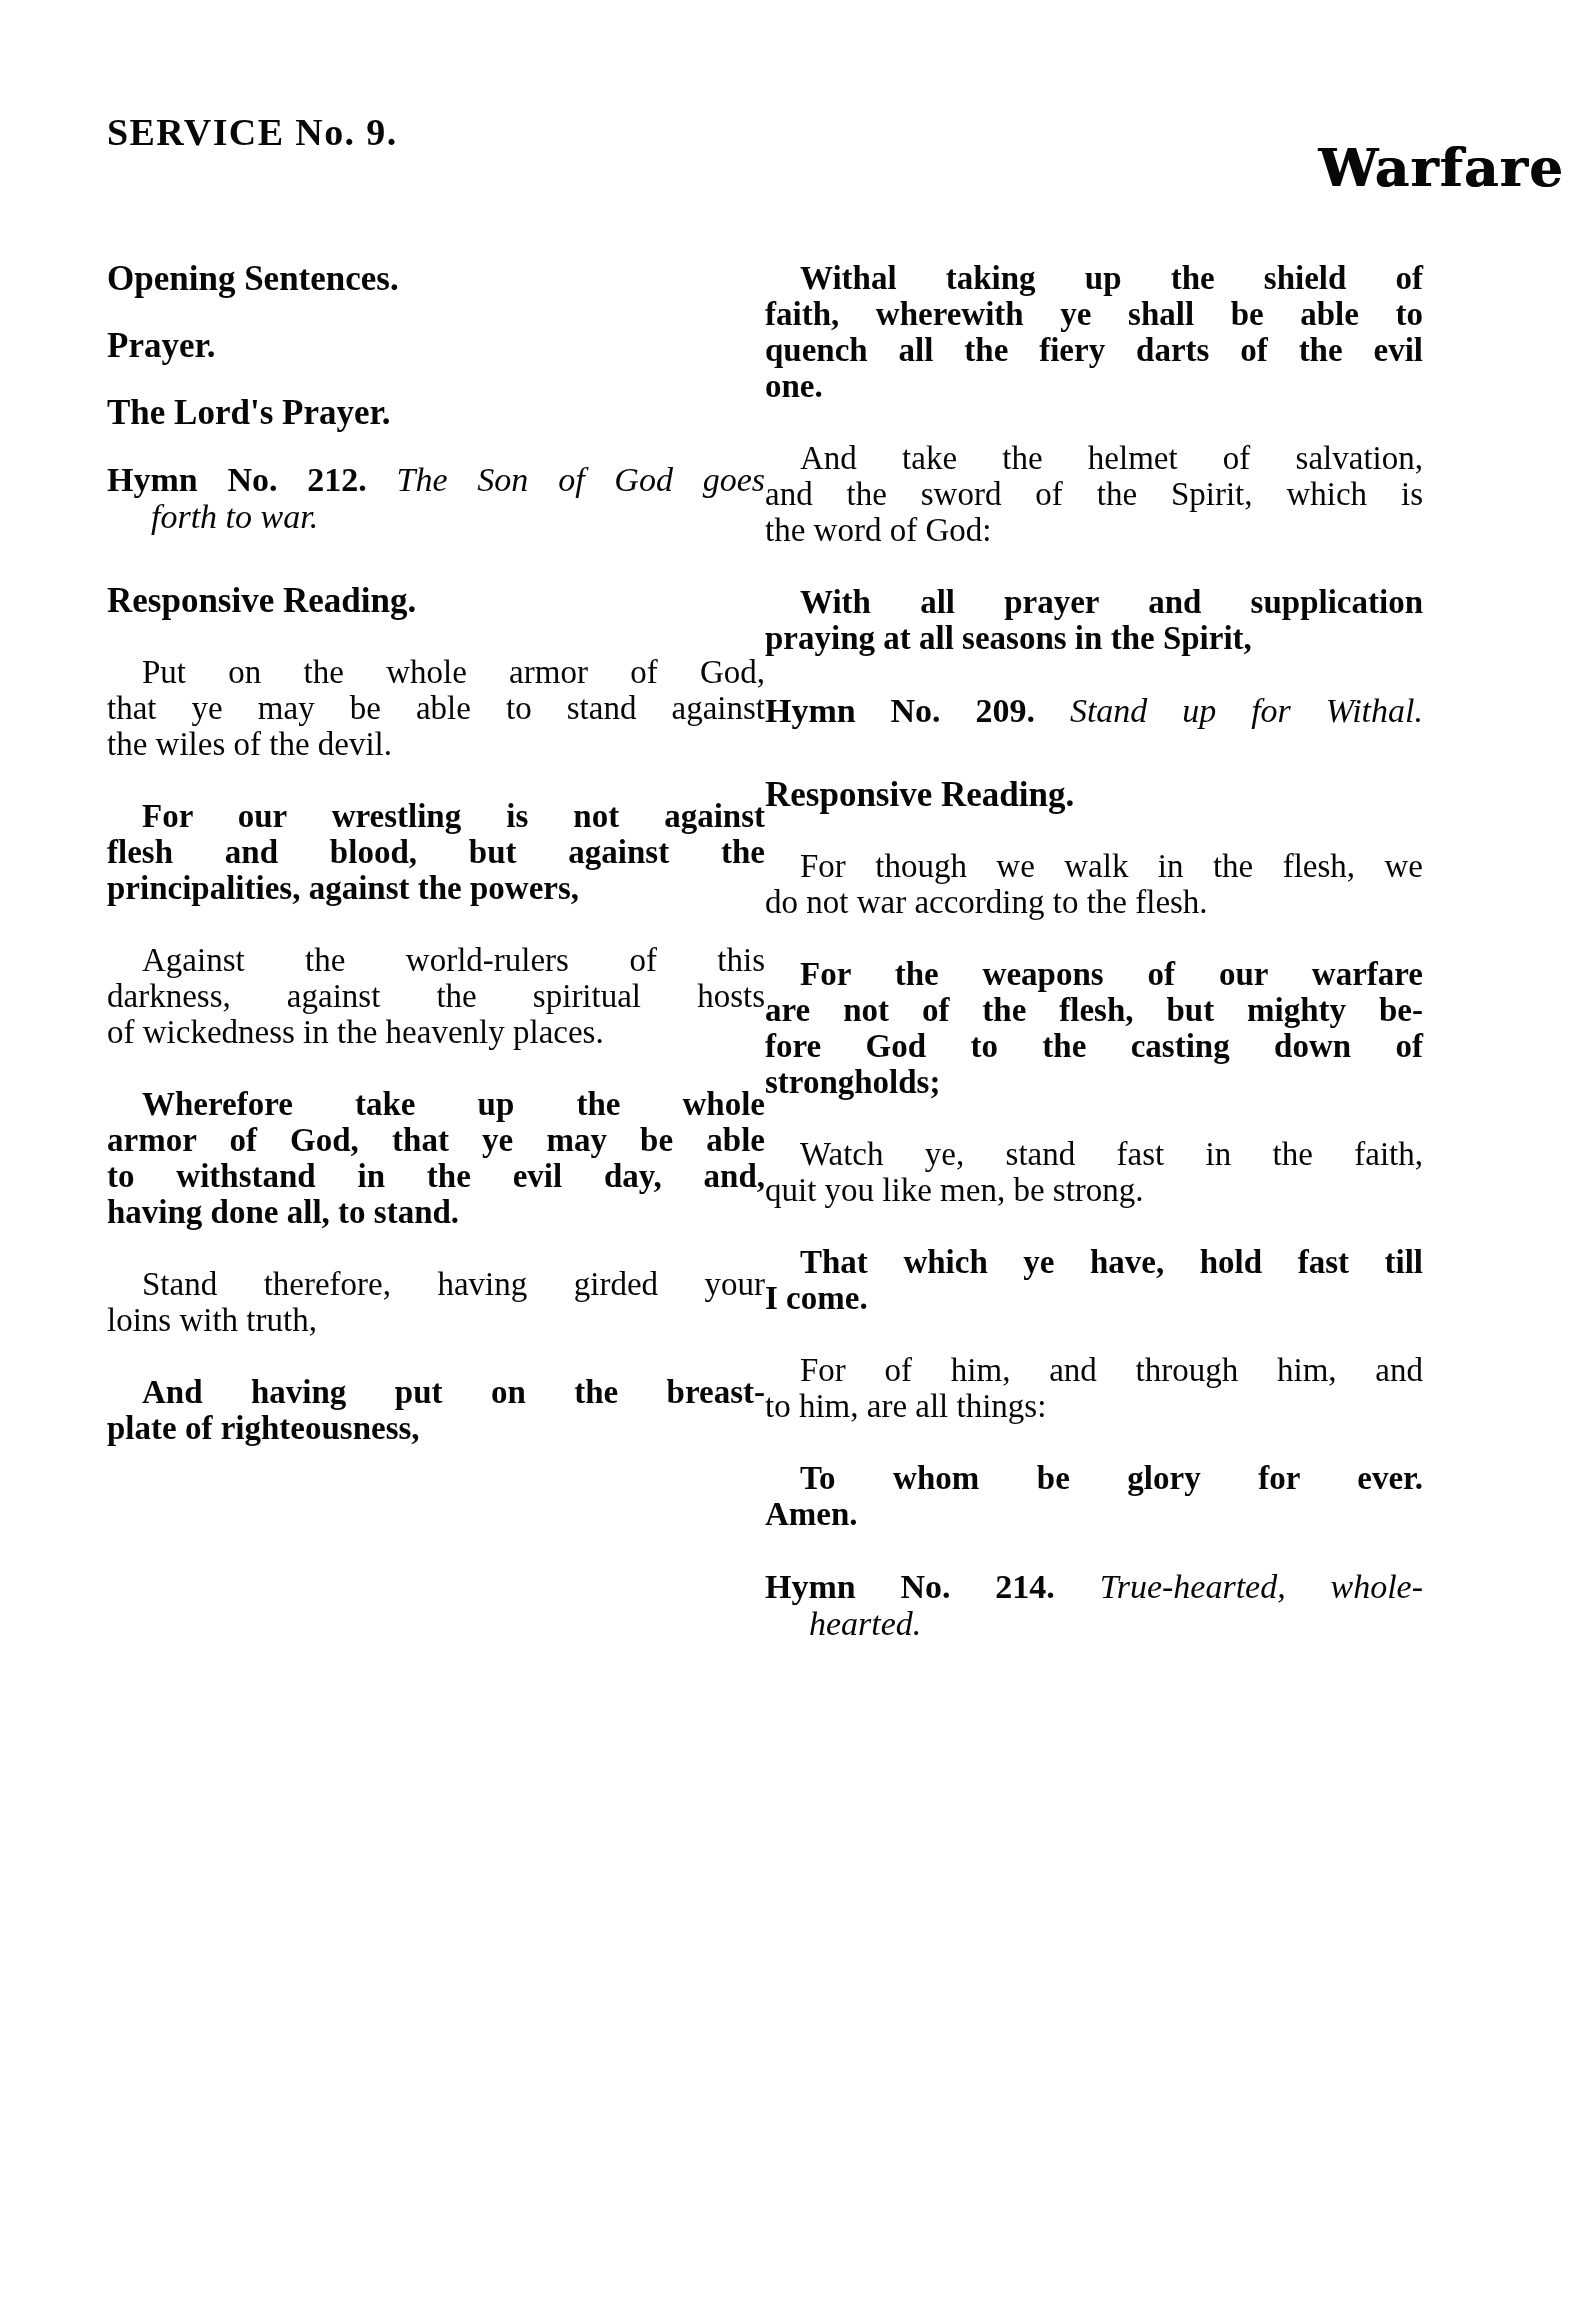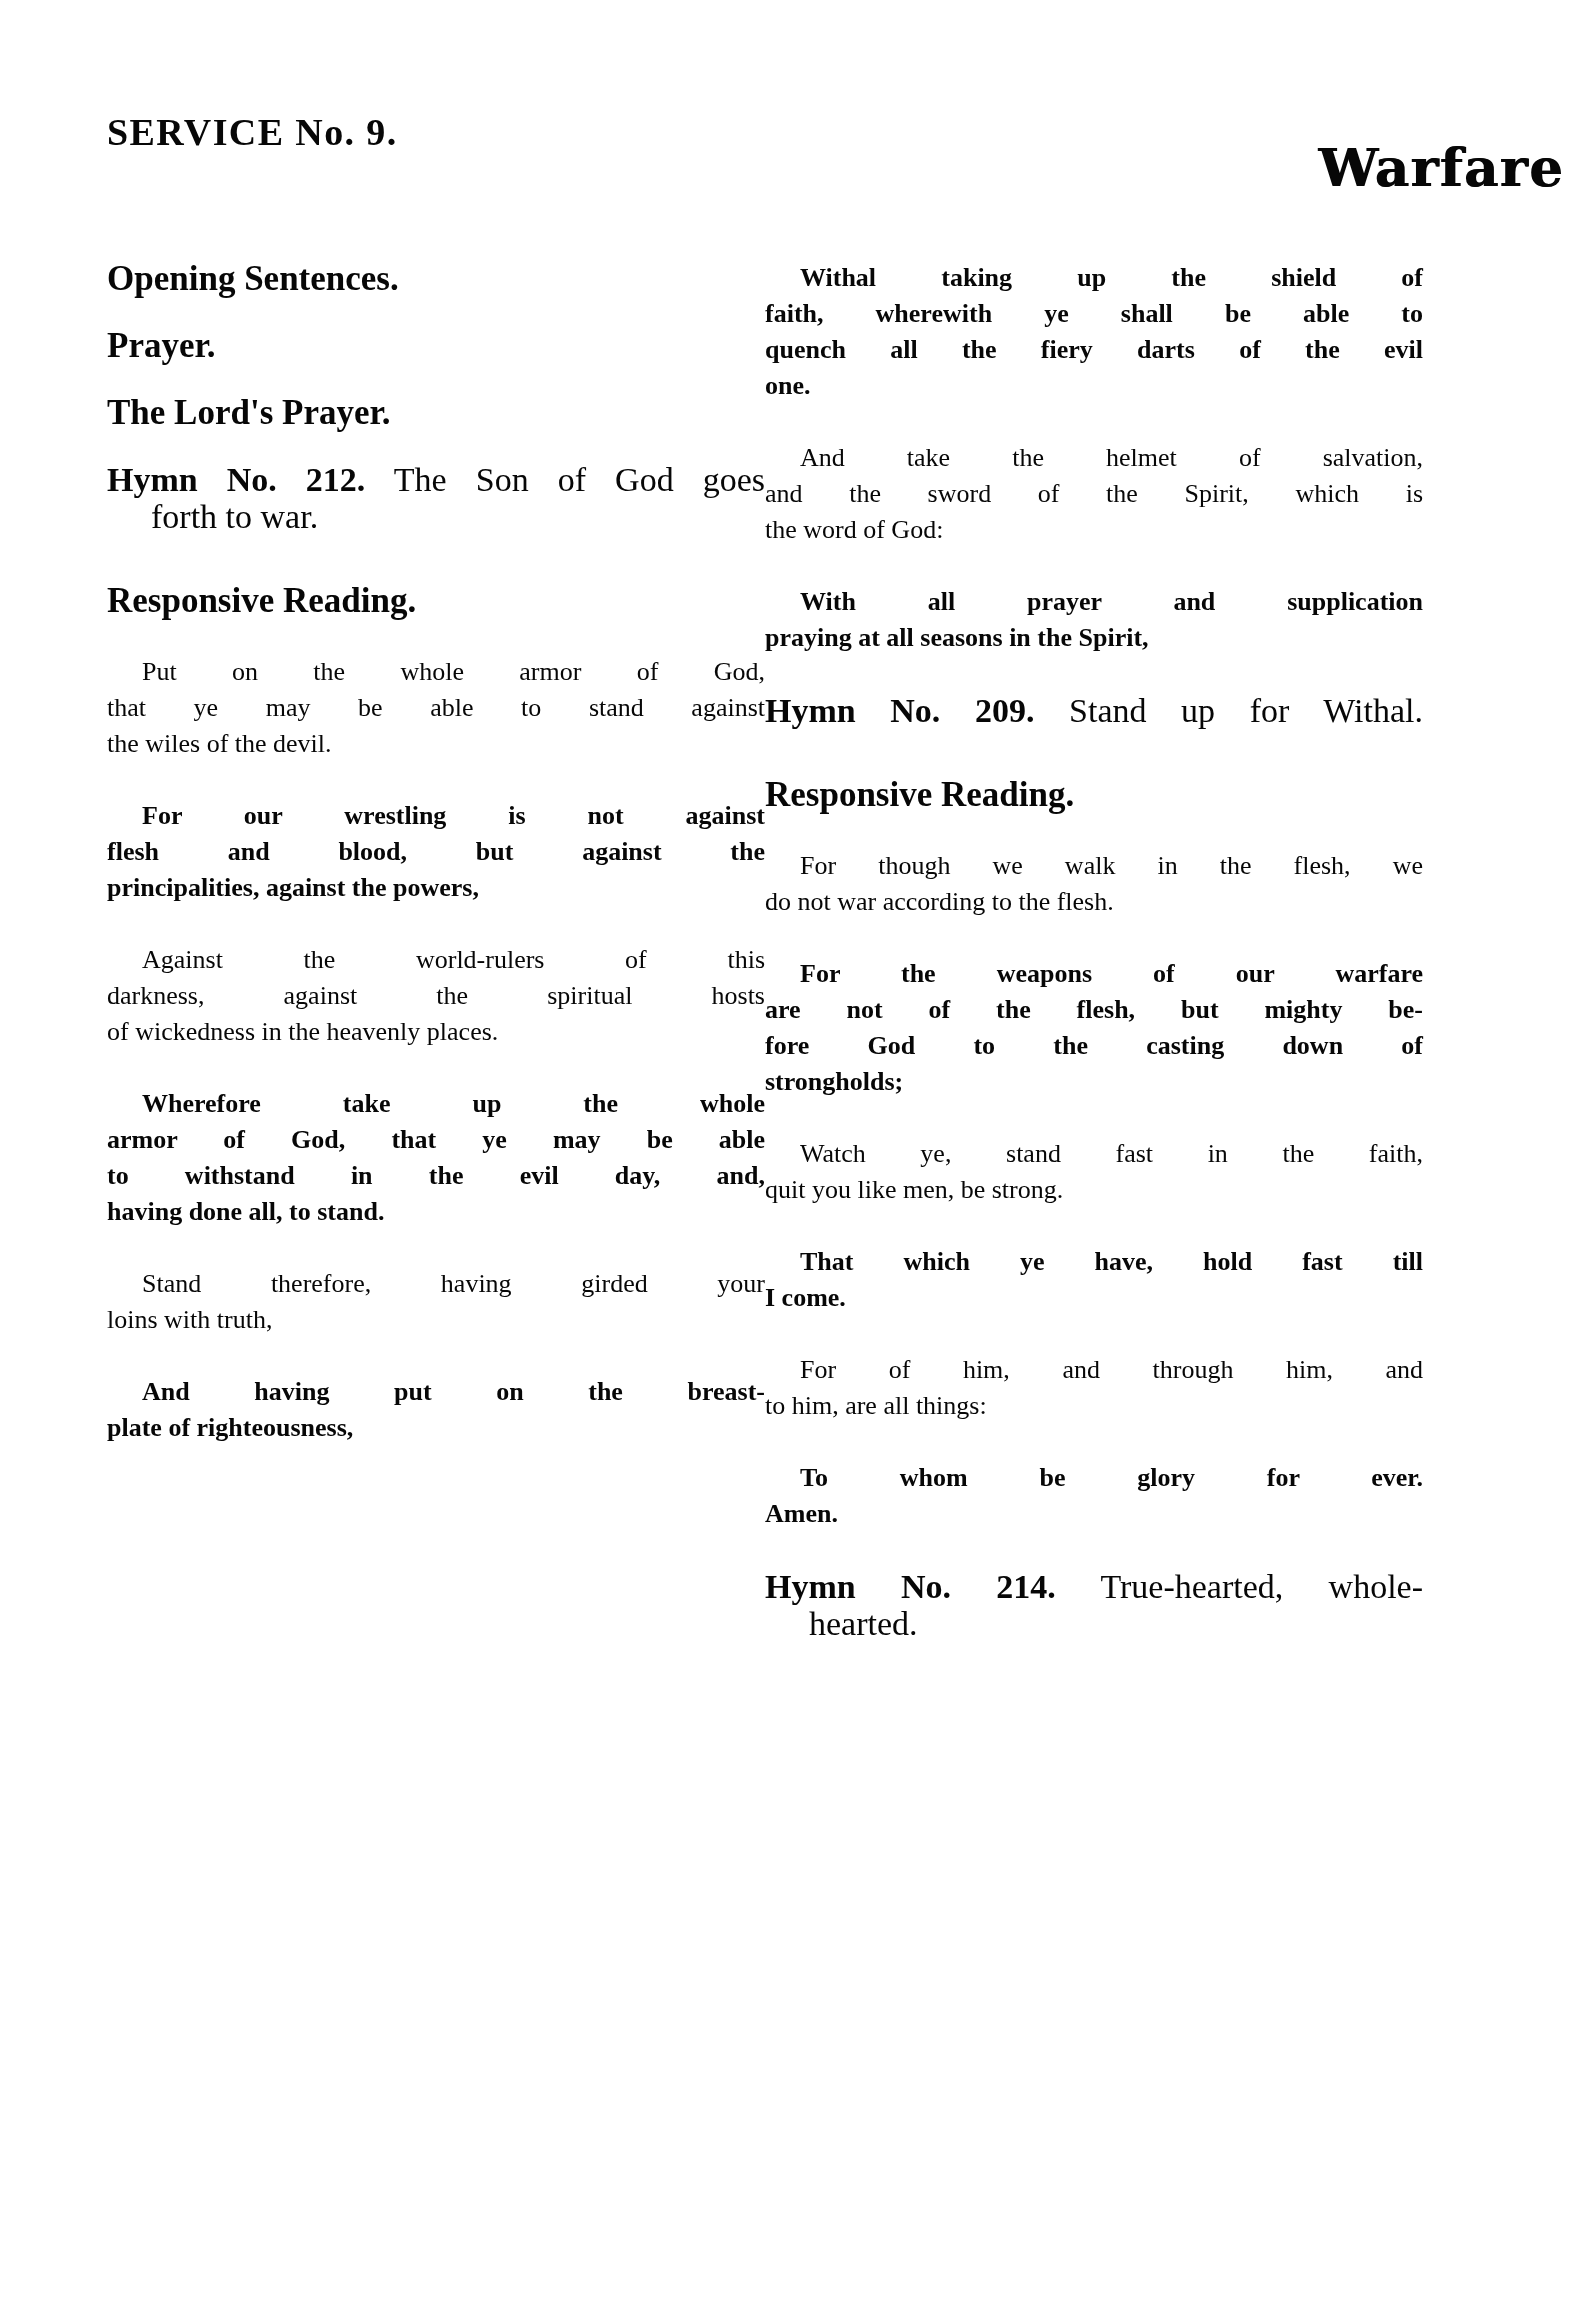--- a/index.html
+++ b/index.html
@@ -49,23 +49,23 @@
     line-height: 37px;
     margin-bottom: 30px;
     white-space: nowrap;
   }
   .heading.rr { margin-bottom: 35px; }
 
   .hymn { font-size: 34px; line-height: 37px; margin-bottom: 47px; }
   .hline { text-align: justify; text-align-last: justify; }
   .hline.cont { text-align-last: left; padding-left: 44px; }
   .hymn-label { font-weight: bold; }
-  .hymn-title { }
-
-  .verse { font-size: 26px; line-height: 36px; margin-bottom: 36px; }
+  .hymn-title { font-style: italic; }
+
+  .verse { font-size: 33px; line-height: 36px; margin-bottom: 36px; }
   .verse.bold { font-weight: bold; }
   .vline { text-align: justify; text-align-last: justify; }
   .vline.first { text-indent: 35px; }
   .vline.last { text-align-last: left; }
 
   .page-number {
     position: absolute;
     left: 0;
     right: 0;
     top: 2173px;

